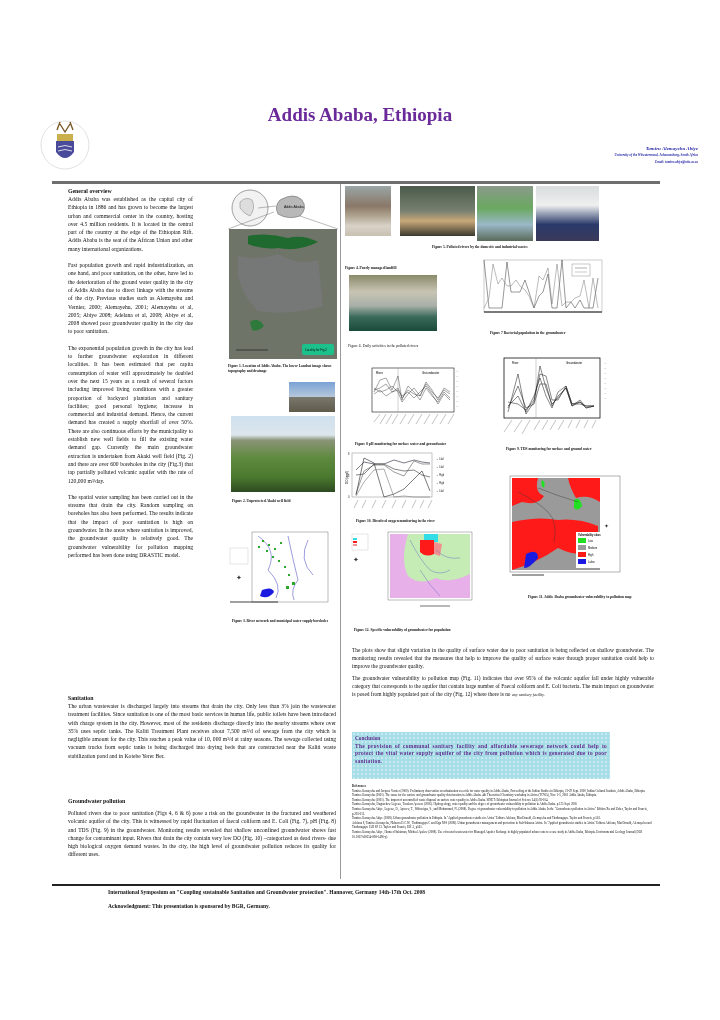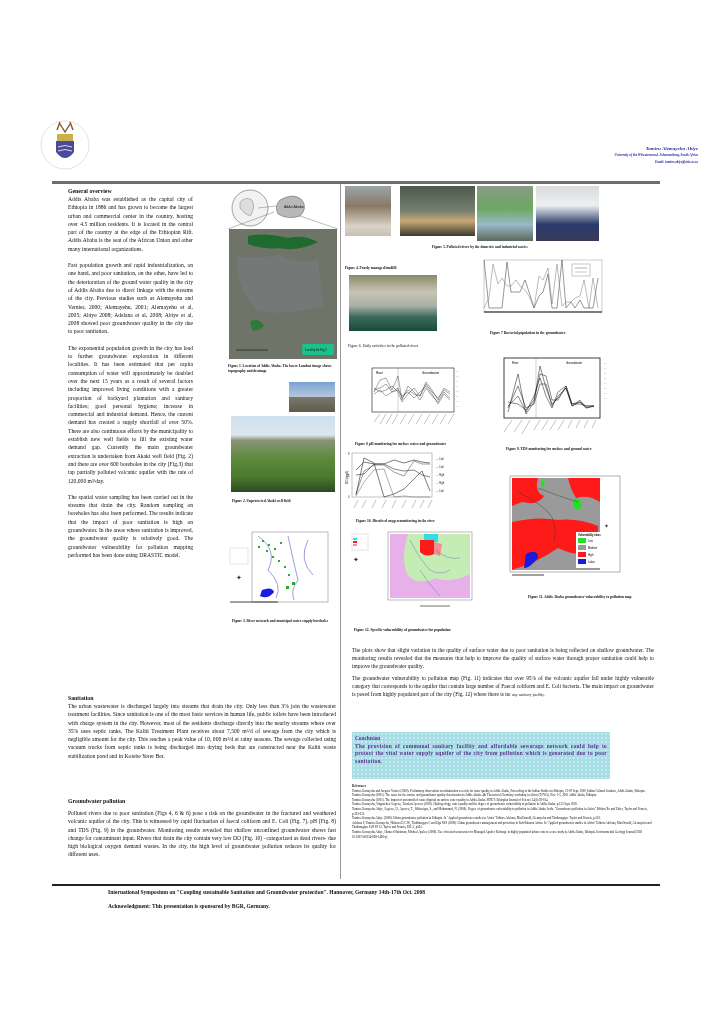--- a/index.html
+++ b/index.html
@@ -41,20 +41,21 @@
 <div class="abs logo">
   <svg width="50" height="90" viewBox="0 0 50 90">
     <circle cx="25" cy="45" r="24" fill="none" stroke="#ccc" stroke-width="0.6"></circle>
     <path d="M17 30 L20 22 M33 30 L30 22 M20 24 L25 32 L30 24" stroke="#7a5a2a" stroke-width="1.4" fill="none"></path>
     <rect x="17" y="34" width="16" height="7" fill="#c9b04a"></rect>
     <path d="M16 41 L34 41 L34 52 Q25 64 16 52 Z" fill="#4a4a9a"></path>
     <path d="M18 47 Q25 44 32 47 M18 51 Q25 48 32 51" stroke="#fff" stroke-width="0.8" fill="none"></path>
   </svg>
 </div>
 <div class="abs title">
+  <div>Addis Ababa, Ethiopia</div>
 </div>
 <div class="abs author-block">
   <div class="author-name">Tamiru Alemayehu Abiye</div>
   <div class="author-aff">University of the Witwatersrand, Johannesburg, South Africa</div>
   <div class="author-email">Email: tamiru.abiye@wits.ac.za</div>
 </div>
 <div class="abs rule-top"></div>
 <div class="abs vdiv"></div>
 
 <div class="abs left-col col-text">

